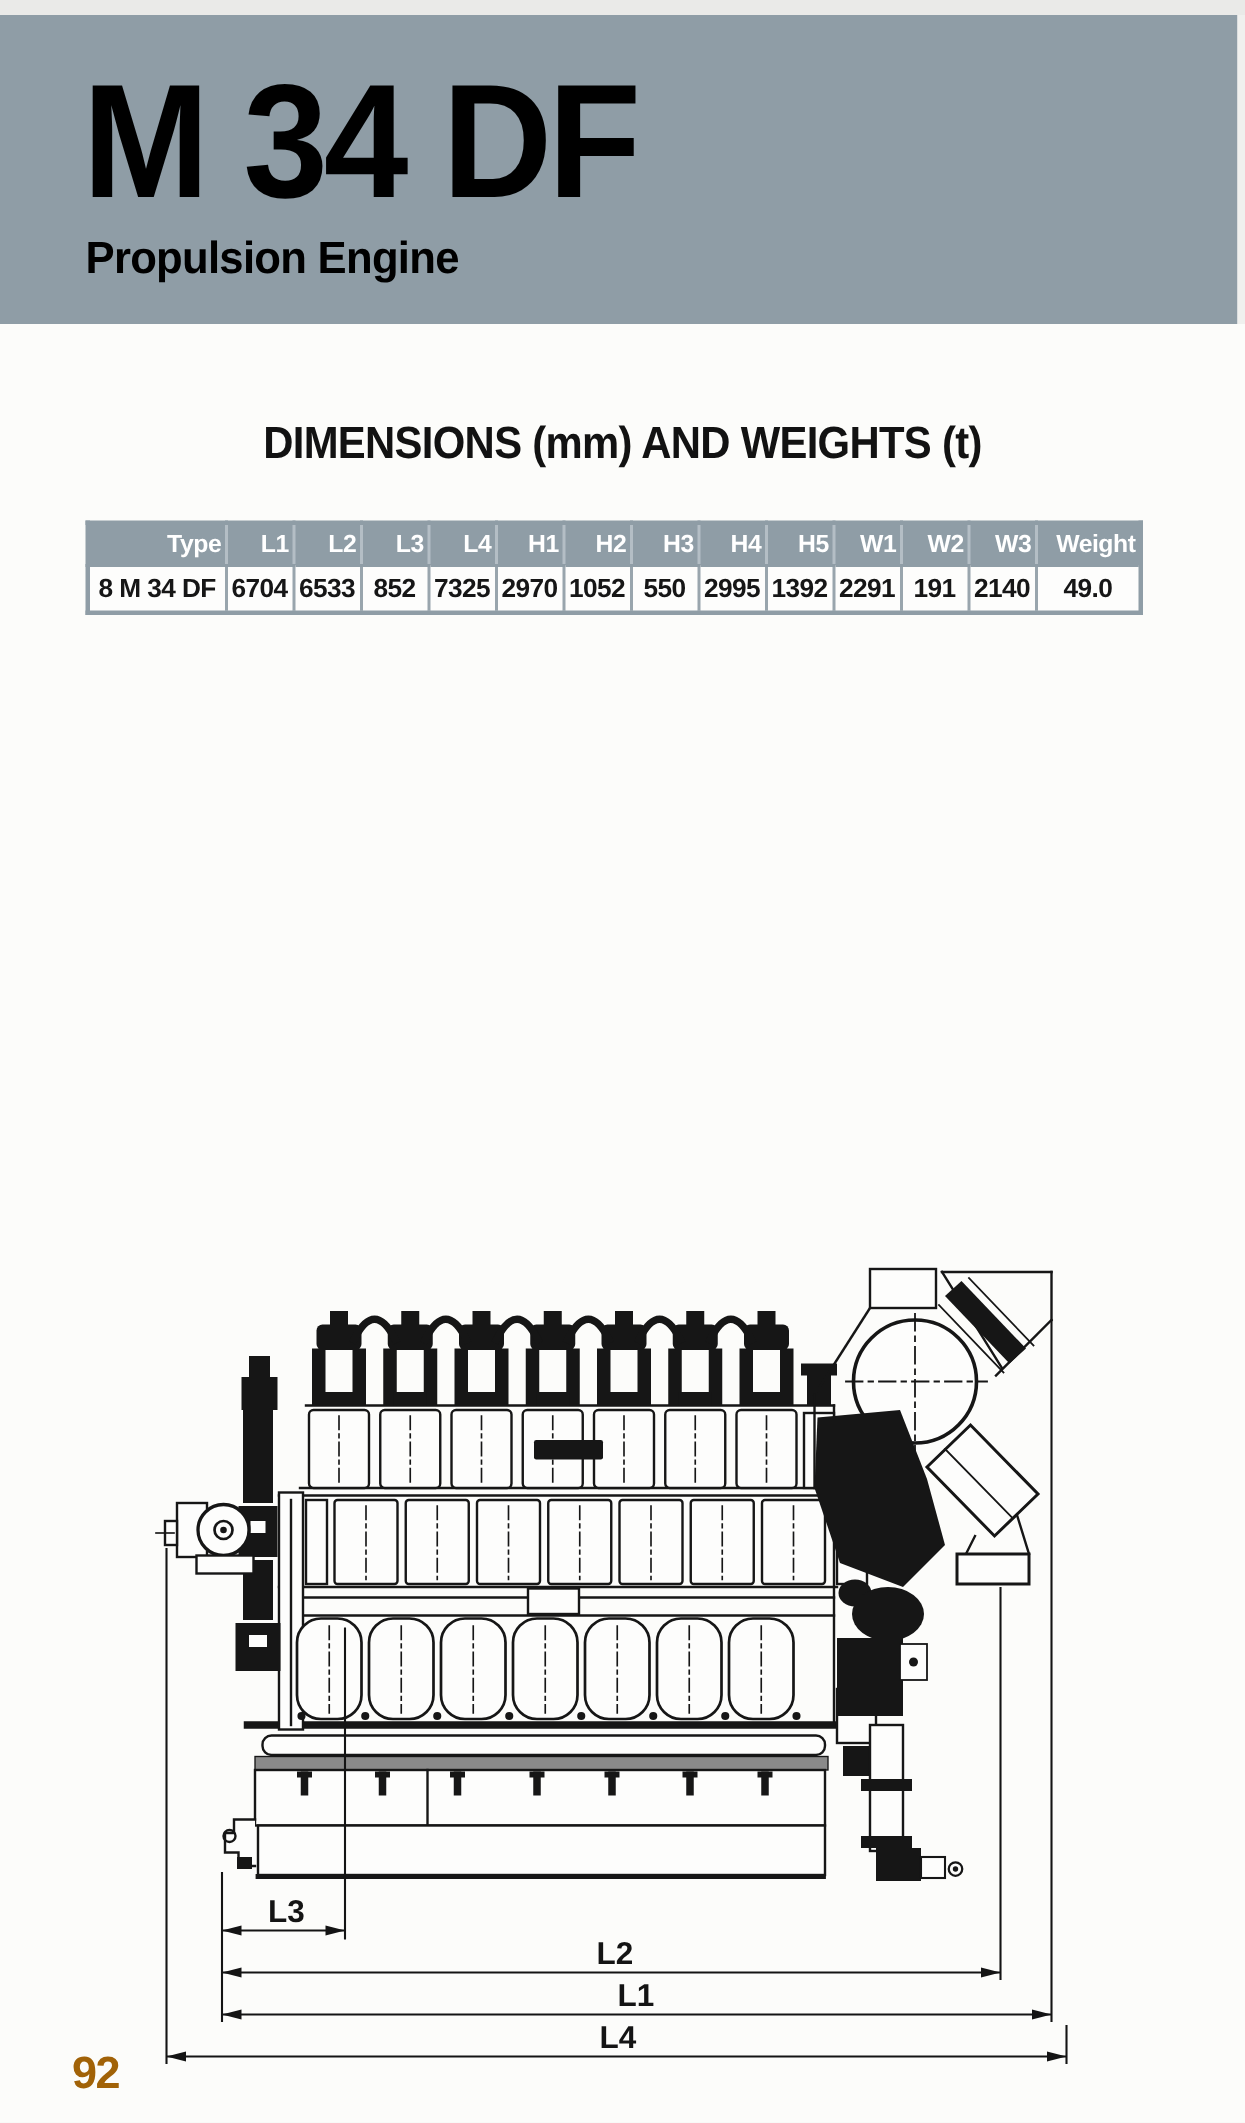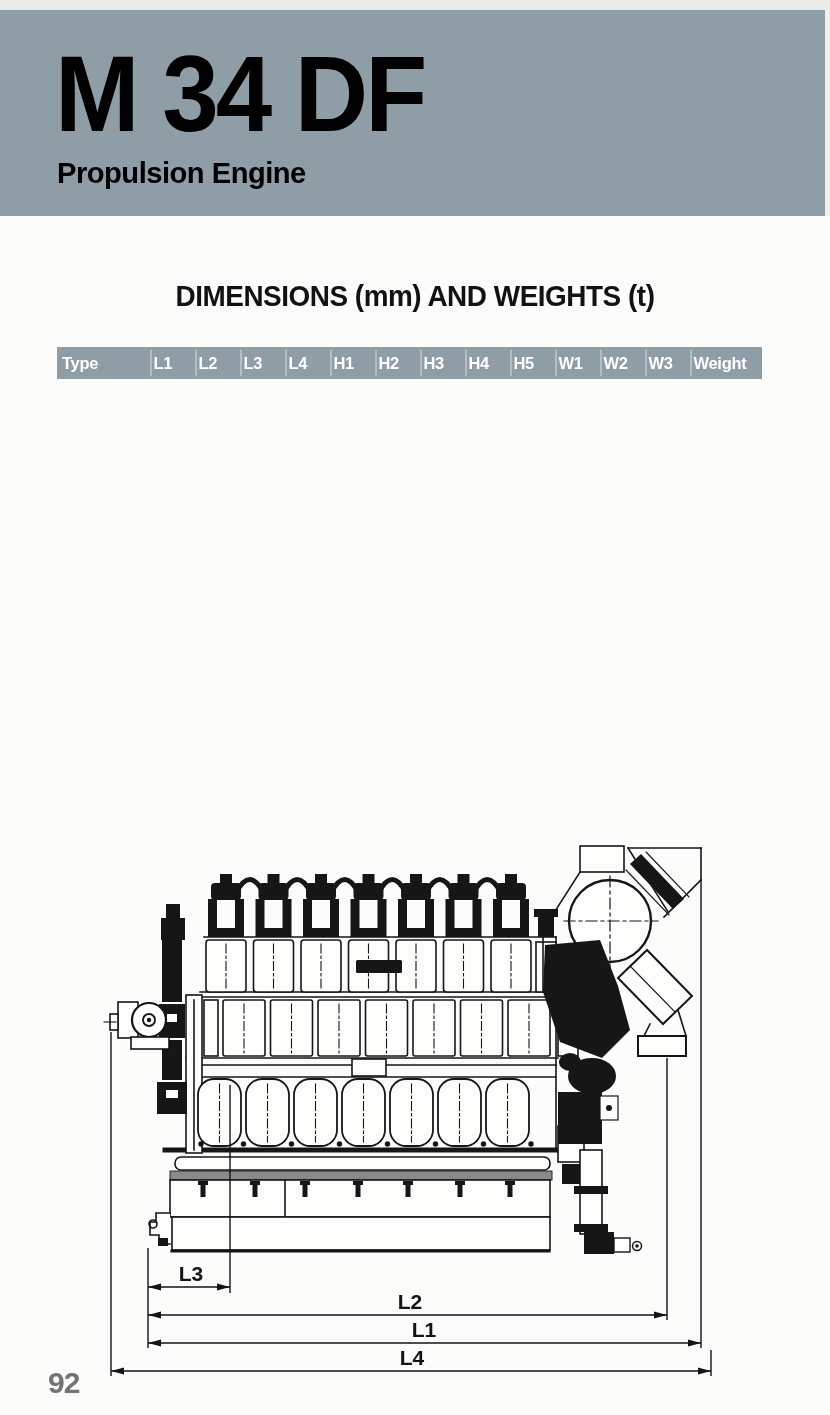--- a/index.html
+++ b/index.html
@@ -41,37 +41,37 @@
   table.dims{
     position:absolute;left:57px;top:347px;
     border-collapse:collapse;table-layout:fixed;
     border:3px solid var(--table_header_bg,#8f9da6);
     background:#fdfdfc;
   }
   table.dims th{
     background:var(--table_header_bg,#8f9da6);color:#fff;
     font-size:16.5px;font-weight:bold;height:26px;padding:0 2px;
     border-left:2px solid #b4bec5;border-bottom:2px solid #8f9da6;
-    letter-spacing:-0.3px;text-align:left;
+    letter-spacing:-0.3px;text-align:right;
   }
   table.dims th:first-child{border-left:none;}
   table.dims td{
     color:#161616;font-size:17.5px;font-weight:bold;height:29px;
     border:2px solid #99a5ad;text-align:center;padding:0 1px;
     letter-spacing:-0.4px;background:#fdfdfc;white-space:nowrap;
   }
   table.dims col.c-type{width:92px;}
   table.dims col.c-num{width:45px;}
   table.dims col.c-weight{width:70px;}
 
   
   .drawing{position:absolute;left:0;top:830px;width:830px;height:585px;}
   .page-number{
     position:absolute;left:48px;top:1366px;
-    font-size:30px;font-weight:bold;color:#737373;letter-spacing:-1px;
+    font-size:30px;font-weight:bold;color:#a16207;letter-spacing:-1px;
   }
   svg text.dim{
     font-family:"Liberation Sans","DejaVu Sans",sans-serif;
     font-size:21px;font-weight:bold;fill:#141414;
   }
 </style>
 </head>
 <body>
 
 <div class="page">
@@ -114,20 +114,36 @@
           <th>H3</th>
           <th>H4</th>
           <th>H5</th>
           <th>W1</th>
           <th>W2</th>
           <th>W3</th>
           <th>Weight</th>
         </tr>
       </thead>
     <tbody id="dim-tbody">
+        <tr>
+          <td>8 M 34 DF</td>
+          <td>6704</td>
+          <td>6533</td>
+          <td>852</td>
+          <td>7325</td>
+          <td>2970</td>
+          <td>1052</td>
+          <td>550</td>
+          <td>2995</td>
+          <td>1392</td>
+          <td>2291</td>
+          <td>191</td>
+          <td>2140</td>
+          <td>49.0</td>
+        </tr>
       </tbody>
   </table>
 
   <svg class="drawing" viewBox="0 830 830 585" width="830" height="585">
     <defs>
 
       <g id="cap" fill="#161616" stroke="none">
         <rect x="-6" y="874" width="12" height="10"></rect>
         <rect x="-15" y="883" width="30" height="17" rx="4"></rect>
         <rect x="-18" y="899" width="9" height="38"></rect>

